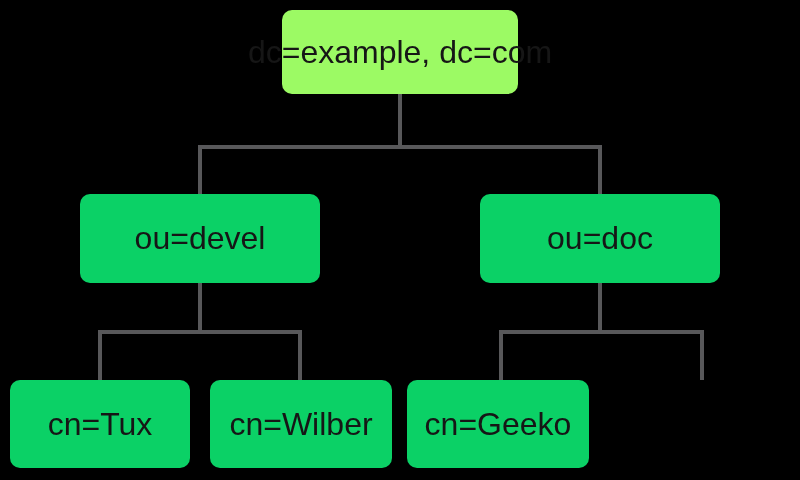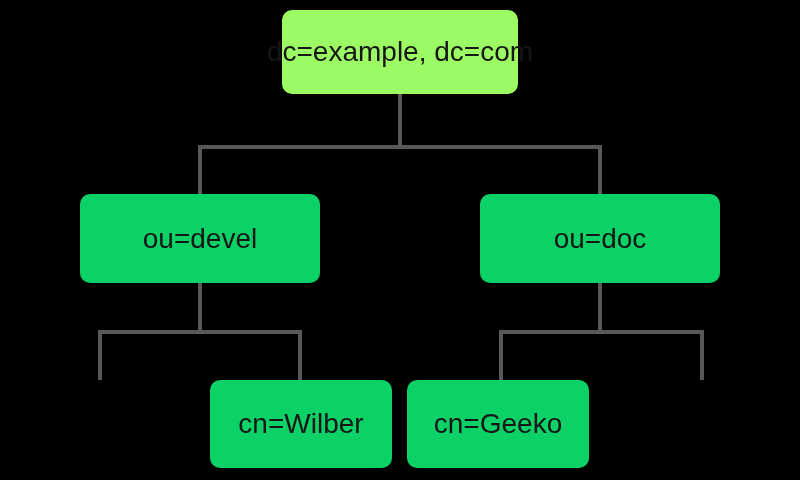--- a/index.html
+++ b/index.html
@@ -21,21 +21,21 @@
     background: var(--line, #58585A);
   }
   .node {
     position: absolute;
     background: var(--node-fill, #0BD166);
     border-radius: 10px;
     display: flex;
     align-items: center;
     justify-content: center;
     color: var(--text, #161616);
-    font-size: 28px;
+    font-size: 32px;
     white-space: nowrap;
   }
   .node.root {
     background: var(--root-fill, #9CFA64);
   }
 </style>
 </head>
 <body>
 
 <div class="stage">
@@ -60,20 +60,23 @@
   </div>
 
   <div class="node" style="left:480px; top:194px; width:240px; height:89px;">
     <span>ou=doc</span>
   </div>
 
   <div class="node" style="left:80px; top:194px; width:240px; height:89px;">
     <span>ou=devel</span>
   </div>
 
+  <div class="node" style="left:10px; top:380px; width:180px; height:88px;">
+    <span>cn=Tux</span>
+  </div>
 
   <div class="node" style="left:210px; top:380px; width:182px; height:88px;">
     <span>cn=Wilber</span>
   </div>
 
   <div class="node" style="left:407px; top:380px; width:182px; height:88px;">
     <span>cn=Geeko</span>
   </div>
 
 

